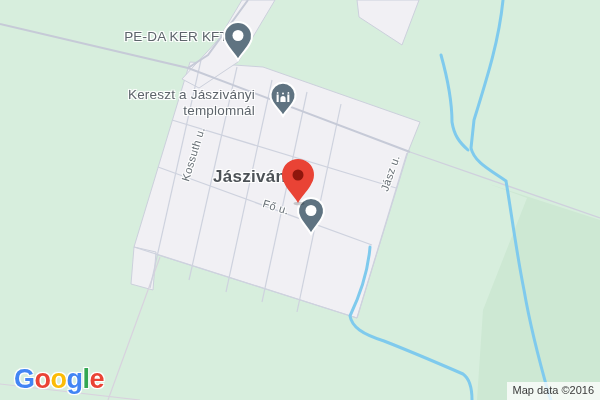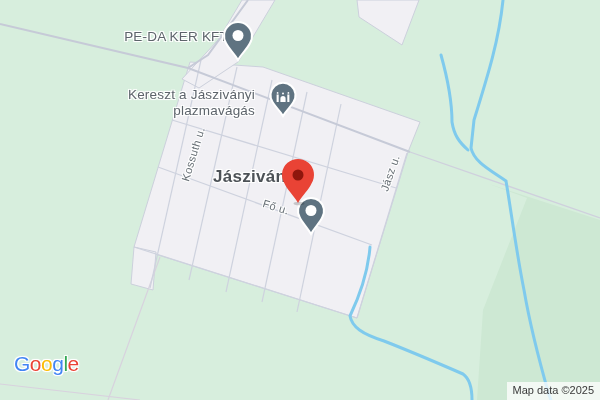--- a/index.html
+++ b/index.html
@@ -18,21 +18,21 @@
   .town{
     font-size:17px;font-weight:bold;color:#4d5257;letter-spacing:.3px;
   }
   .street{
     font-size:11px;font-weight:400;color:#687076;letter-spacing:.4px;
     transform-origin:center center;
   }
   .marker{position:absolute;left:0;top:0;pointer-events:none;}
   .marker *{pointer-events:auto;}
   #logo{
-    position:absolute;left:14px;top:352px;font-size:21px;font-weight:normal;
+    position:absolute;left:14px;top:364px;font-size:27px;font-weight:bold;
     letter-spacing:-.5px;
     text-shadow:-1px -1px 0 #fff,1px -1px 0 #fff,-1px 1px 0 #fff,1px 1px 0 #fff,0 0 3px #fff;
   }
   .g-blue{color:#4285F4}.g-red{color:#EA4335}.g-yellow{color:#FBBC05}.g-green{color:#34A853}
   #attribution{
     position:absolute;right:0;bottom:0;background:rgba(255,255,255,.75);
     font-size:11px;color:#3a3a3a;padding:2px 6px 3px 6px;line-height:13px;
   }
 </style>
 </head>
@@ -84,21 +84,21 @@
                C412,352 440,364 463,374 C470,379 472,388 472,400"></path>
     </g>
   </svg>
 
   <div class="maplabel right" style="left:100px;top:29px;width:128px;">
     <span>PE-DA KER KFT</span>
   </div>
 
   <div class="maplabel right" style="left:93px;top:87px;width:162px;">
     <div>Kereszt a Jásziványi</div>
-    <div>plazmavágás</div>
+    <div>templomnál</div>
   </div>
 
 
   <div class="maplabel town" style="left:213px;top:169px;">Jászivány</div>
 
   <div class="maplabel street" style="left:153px;top:146px;width:80px;text-align:center;transform:rotate(-73deg);">Kossuth u.</div>
   <div class="maplabel street" style="left:256px;top:199px;width:40px;text-align:center;transform:rotate(17deg);">Fő u.</div>
   <div class="maplabel street" style="left:365px;top:165px;width:50px;text-align:center;transform:rotate(-71deg);">Jász u.</div>
 
   <svg class="marker" width="600" height="400" viewBox="0 0 600 400">
@@ -133,15 +133,15 @@
       <path d="M298,203 C293.5,195 287,189.5 284.5,183.5 A16,16 0 1 1 311.5,183.5
                C309,189.5 302.5,195 298,203 Z" fill="#e94335"></path>
       <circle cx="298" cy="175" r="5.5" fill="#8f160c"></circle>
     </g>
   </svg>
 
   <div id="logo">
     <span class="g-blue">G</span><span class="g-red">o</span><span class="g-yellow">o</span><span class="g-blue">g</span><span class="g-green">l</span><span class="g-red">e</span>
   </div>
 
-  <div id="attribution">Map data ©2025</div>
+  <div id="attribution">Map data ©2016</div>
 
 </div>
 
 </body></html>

